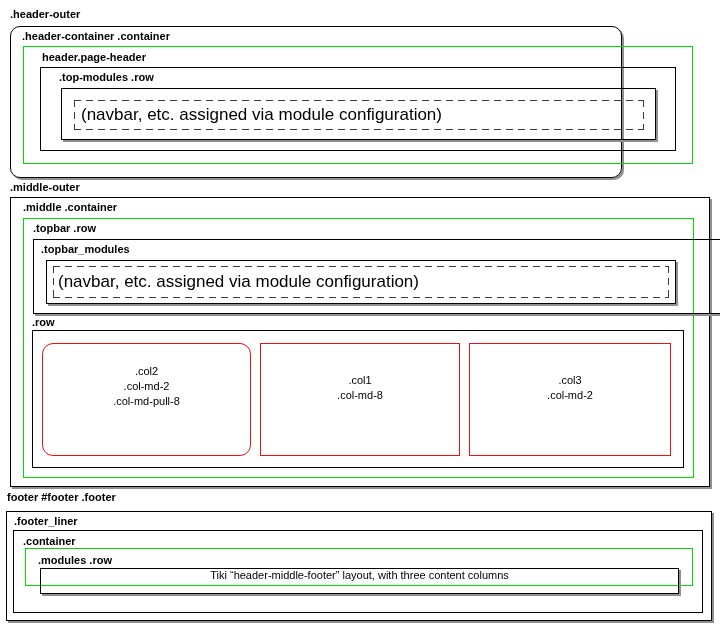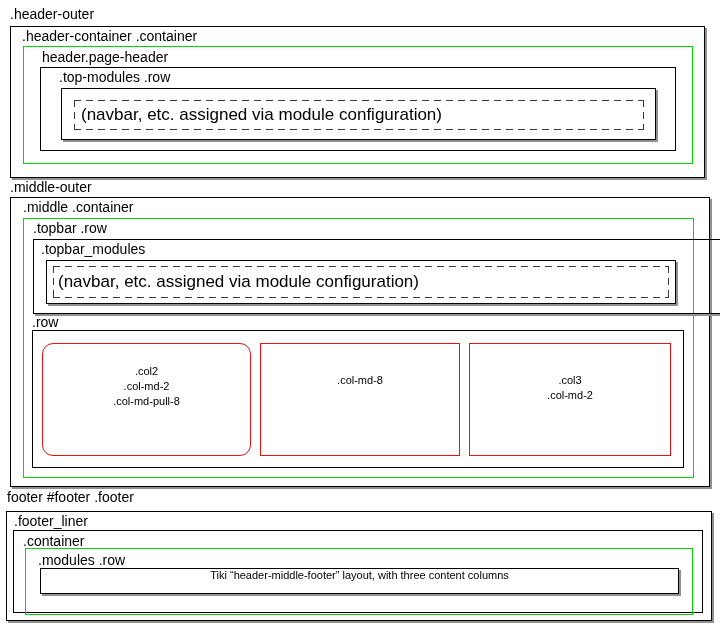--- a/index.html
+++ b/index.html
@@ -23,42 +23,43 @@
     position: absolute;
     border: 1px solid var(--black);
     box-sizing: border-box;
     background: transparent;
   }
   .bx.green { border-color: var(--green); }
   .bx.red   { border-color: var(--red); }
   .bx.shadow { box-shadow: 2px 2px 0 var(--shadow); }
   .lbl {
     position: absolute;
-    font-size: 14px;
+    font-size: 11px;
     line-height: 13px;
     white-space: nowrap;
+    font-weight: bold;
   }
   .dashed {
     position: absolute;
     box-sizing: border-box;
     background-image:
       repeating-linear-gradient(90deg,  var(--dash) 0 7px, transparent 7px 12px),
       repeating-linear-gradient(90deg,  var(--dash) 0 7px, transparent 7px 12px),
       repeating-linear-gradient(180deg, var(--dash) 0 7px, transparent 7px 12px),
       repeating-linear-gradient(180deg, var(--dash) 0 7px, transparent 7px 12px);
     background-position: left top, left bottom, left top, right top;
     background-size: 100% 1px, 100% 1px, 1px 100%, 1px 100%;
     background-repeat: no-repeat;
     display: flex;
     align-items: center;
     font-size: 17px;
   }
   
   #lbl-header-outer { left: 10px; top: 8px; }
-  #box-a { left: 10px; top: 26px; width: 695px; height: 152px; }
+  #box-a { left: 10px; top: 26px; width: 612px; height: 152px; border-radius: 10px; }
   #lbl-header-container { left: 11px; top: 3px; }
   #box-b { left: 12px; top: 19px; width: 670px; height: 118px; }
   #lbl-page-header { left: 18px; top: 4px; }
   #box-c { left: 16px; top: 20px; width: 636px; height: 84px; padding-left: 34px; }
   #lbl-top-modules { left: 18px; top: 3px; }
   #box-d { left: 20px; top: 20px; width: 595px; height: 52px; }
   #dash-e { left: 12px; top: 11px; width: 570px; height: 30px; padding-left: 7px; }
   
   #lbl-middle-outer { left: 10px; top: 181px; }
   #box-f { left: 10px; top: 197px; width: 700px; height: 290px; }
@@ -80,21 +81,21 @@
   #col-2 { left: 9px;   top: 12px; width: 209px; height: 113px; padding-top: 20px; border-radius: 11px; }
   #col-1 { left: 227px; top: 12px; width: 200px; height: 113px; padding-top: 29px; }
   #col-3 { left: 436px; top: 12px; width: 202px; height: 113px; padding-top: 29px; }
   .col span { display: block; }
   
   #lbl-footer-outer { left: 7px; top: 491px; }
   #box-m { left: 6px; top: 511px; width: 706px; height: 110px; }
   #lbl-footer-liner { left: 7px; top: 3px; }
   #box-n { left: 6px; top: 18px; width: 690px; height: 83px; }
   #lbl-container { left: 9px; top: 4px; }
-  #box-o { left: 11px; top: 17px; width: 668px; height: 67px; }
+  #box-o { left: 11px; top: 17px; width: 668px; height: 38px; }
   #lbl-modules { left: 12px; top: 5px; }
   #box-p {
     left: 14px; top: 19px; width: 639px; height: 26px;
     display: flex; justify-content: center;
     font-size: 11px;
   }
 </style>
 </head>
 <body>
 
@@ -140,20 +141,21 @@
 
       <div class="lbl" id="lbl-row">.row</div>
 
       <div class="bx" id="box-k">
         <div class="bx red col" id="col-2">
           <span>.col2</span>
           <span>.col-md-2</span>
           <span>.col-md-pull-8</span>
         </div>
         <div class="bx red col" id="col-1">
+          <span>.col1</span>
           <span>.col-md-8</span>
         </div>
         <div class="bx red col" id="col-3">
           <span>.col3</span>
           <span>.col-md-2</span>
         </div>
       </div>
     </div>
   </div>
 

